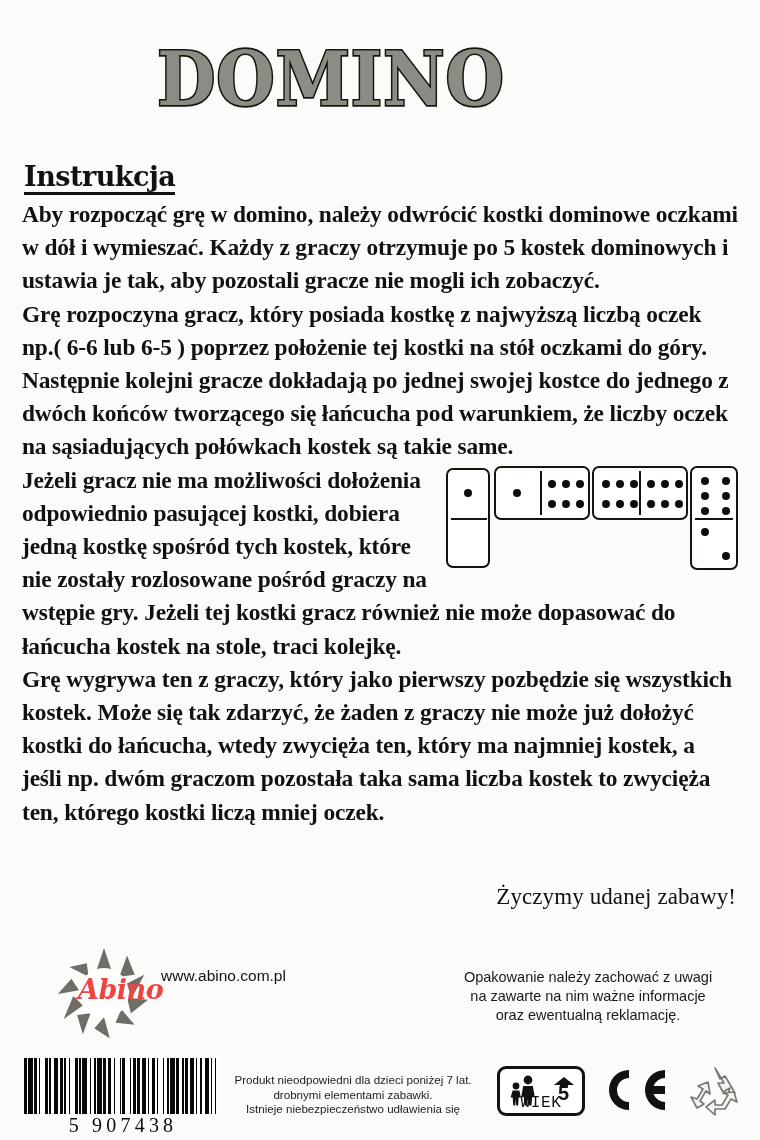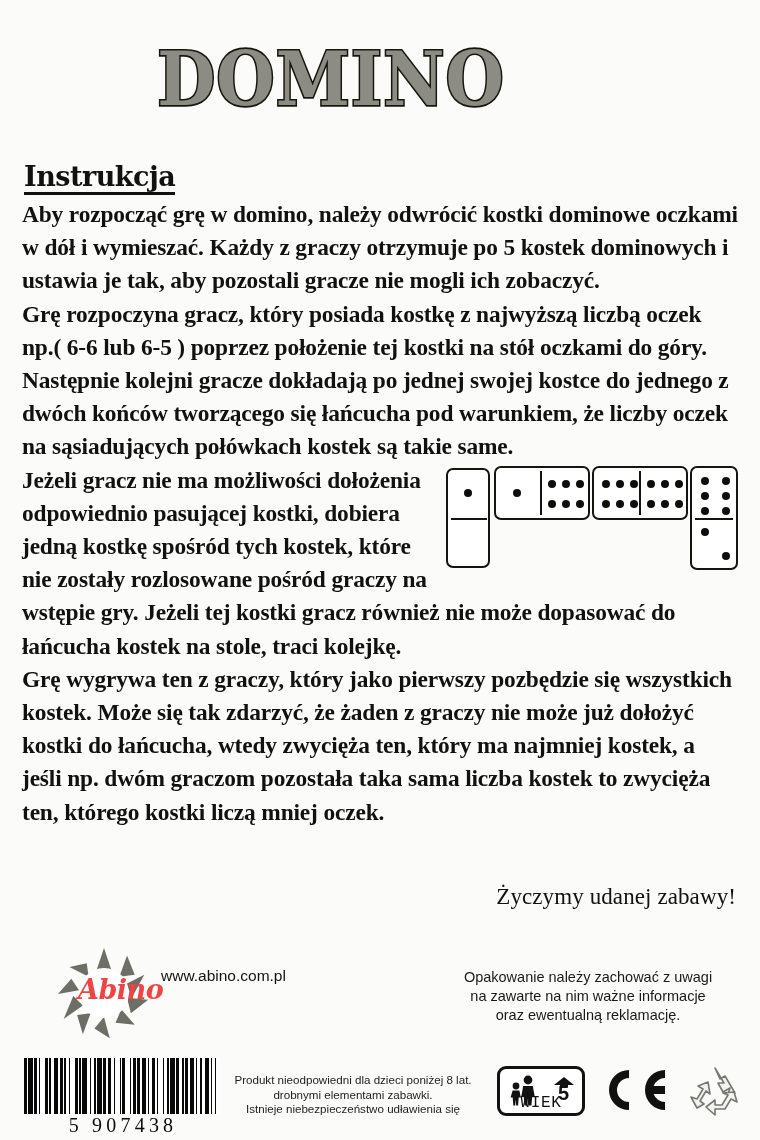--- a/index.html
+++ b/index.html
@@ -398,21 +398,21 @@
       <span style="left: 176.092px; width: 1.49231px;"></span>
       <span style="left: 180.569px; width: 4.47692px;"></span>
       <span style="left: 186.538px; width: 1.49231px;"></span>
       <span style="left: 191.015px; width: 1.49231px;"></span>
     </div>
   <div id="barcode-number">5 907438 272090</div>
 </div>
 
 <div id="warning-block">
   <div id="warning-text">
-    <div>Produkt nieodpowiedni dla dzieci poniżej 8 lat.</div>
+    <div>Produkt nieodpowiedni dla dzieci poniżej 7 lat.</div>
     <div>drobnymi elementami zabawki.</div>
     <div>Istnieje niebezpieczeństwo udławienia się</div>
   </div>
 </div>
 
 <div id="icons-row">
 
   <div id="age-badge">
     <svg viewBox="0 0 88 50" style="position:absolute; left:0; top:0; width:88px; height:50px;">
 

